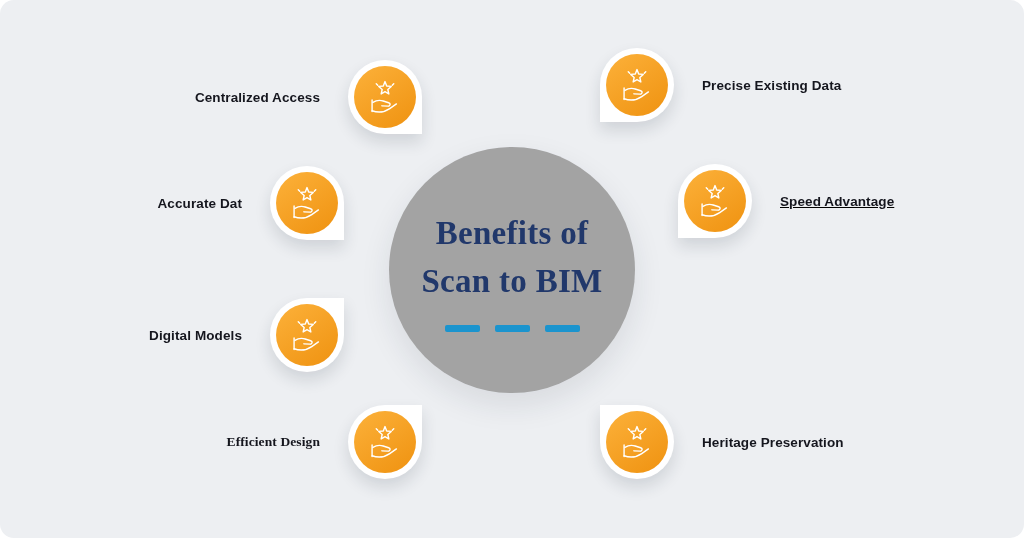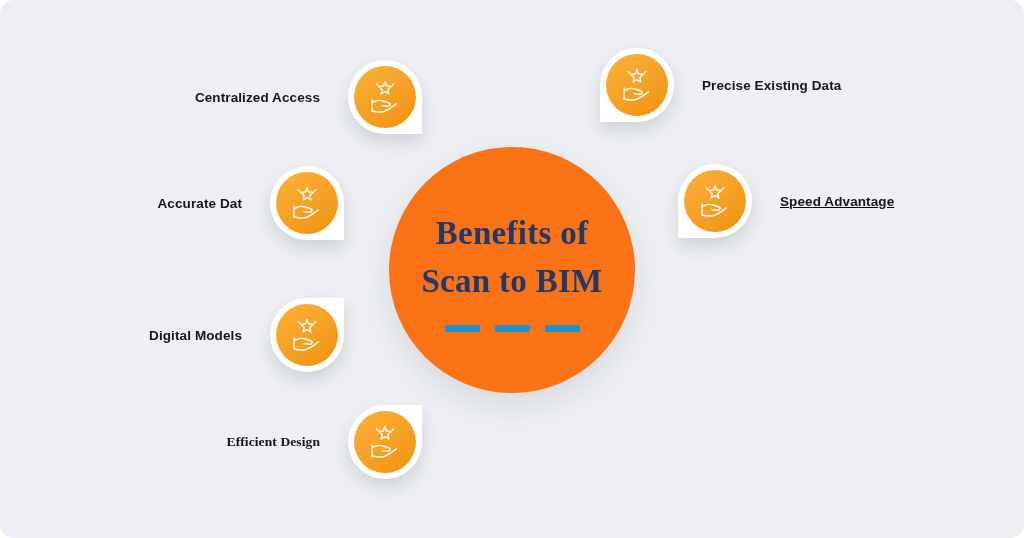--- a/index.html
+++ b/index.html
@@ -10,21 +10,21 @@
     --orange-2:#ef9210;
     --label-dark:#15161e;
   }
   *{margin:0;padding:0;box-sizing:border-box;}
   html,body{width:1024px;height:538px;background:#ffffff;font-family:"Liberation Sans",sans-serif;overflow:hidden;}
   .panel{position:absolute;inset:0;background:var(--panel-bg);border-radius:14px;}
 
   
   .center-circle{
     position:absolute;left:389px;top:147px;width:246px;height:246px;border-radius:50%;
-    background:#f97316;box-shadow:0 12px 30px rgba(30,40,60,.10);
+    background:#a3a3a3;box-shadow:0 12px 30px rgba(30,40,60,.10);
     display:flex;flex-direction:column;align-items:center;justify-content:center;
   }
   .center-title{
     font-family:"Liberation Serif",serif;font-size:33px;font-weight:600;
     color:var(--title-navy);line-height:48px;text-align:center;letter-spacing:.3px;
   }
   .dashes{display:flex;gap:15px;margin-top:20px;}
   .dash{width:35px;height:7px;background:var(--dash-blue);border-radius:2px;display:inline-block;}
 
   
@@ -146,14 +146,24 @@
       <div class="orb">
         <svg class="handstar" viewBox="0 0 48 48">
             <use href="#handstar-def"></use>
           </svg>
       </div>
     </div>
     <span class="label">Speed Advantage</span>
   </div>
 
 
+  <div class="item pos-h">
+    <div class="badge corner-tl">
+      <div class="orb">
+        <svg class="handstar" viewBox="0 0 48 48">
+            <use href="#handstar-def"></use>
+          </svg>
+      </div>
+    </div>
+    <span class="label">Heritage Preservation</span>
+  </div>
 
 </div>
 
 </body></html>

